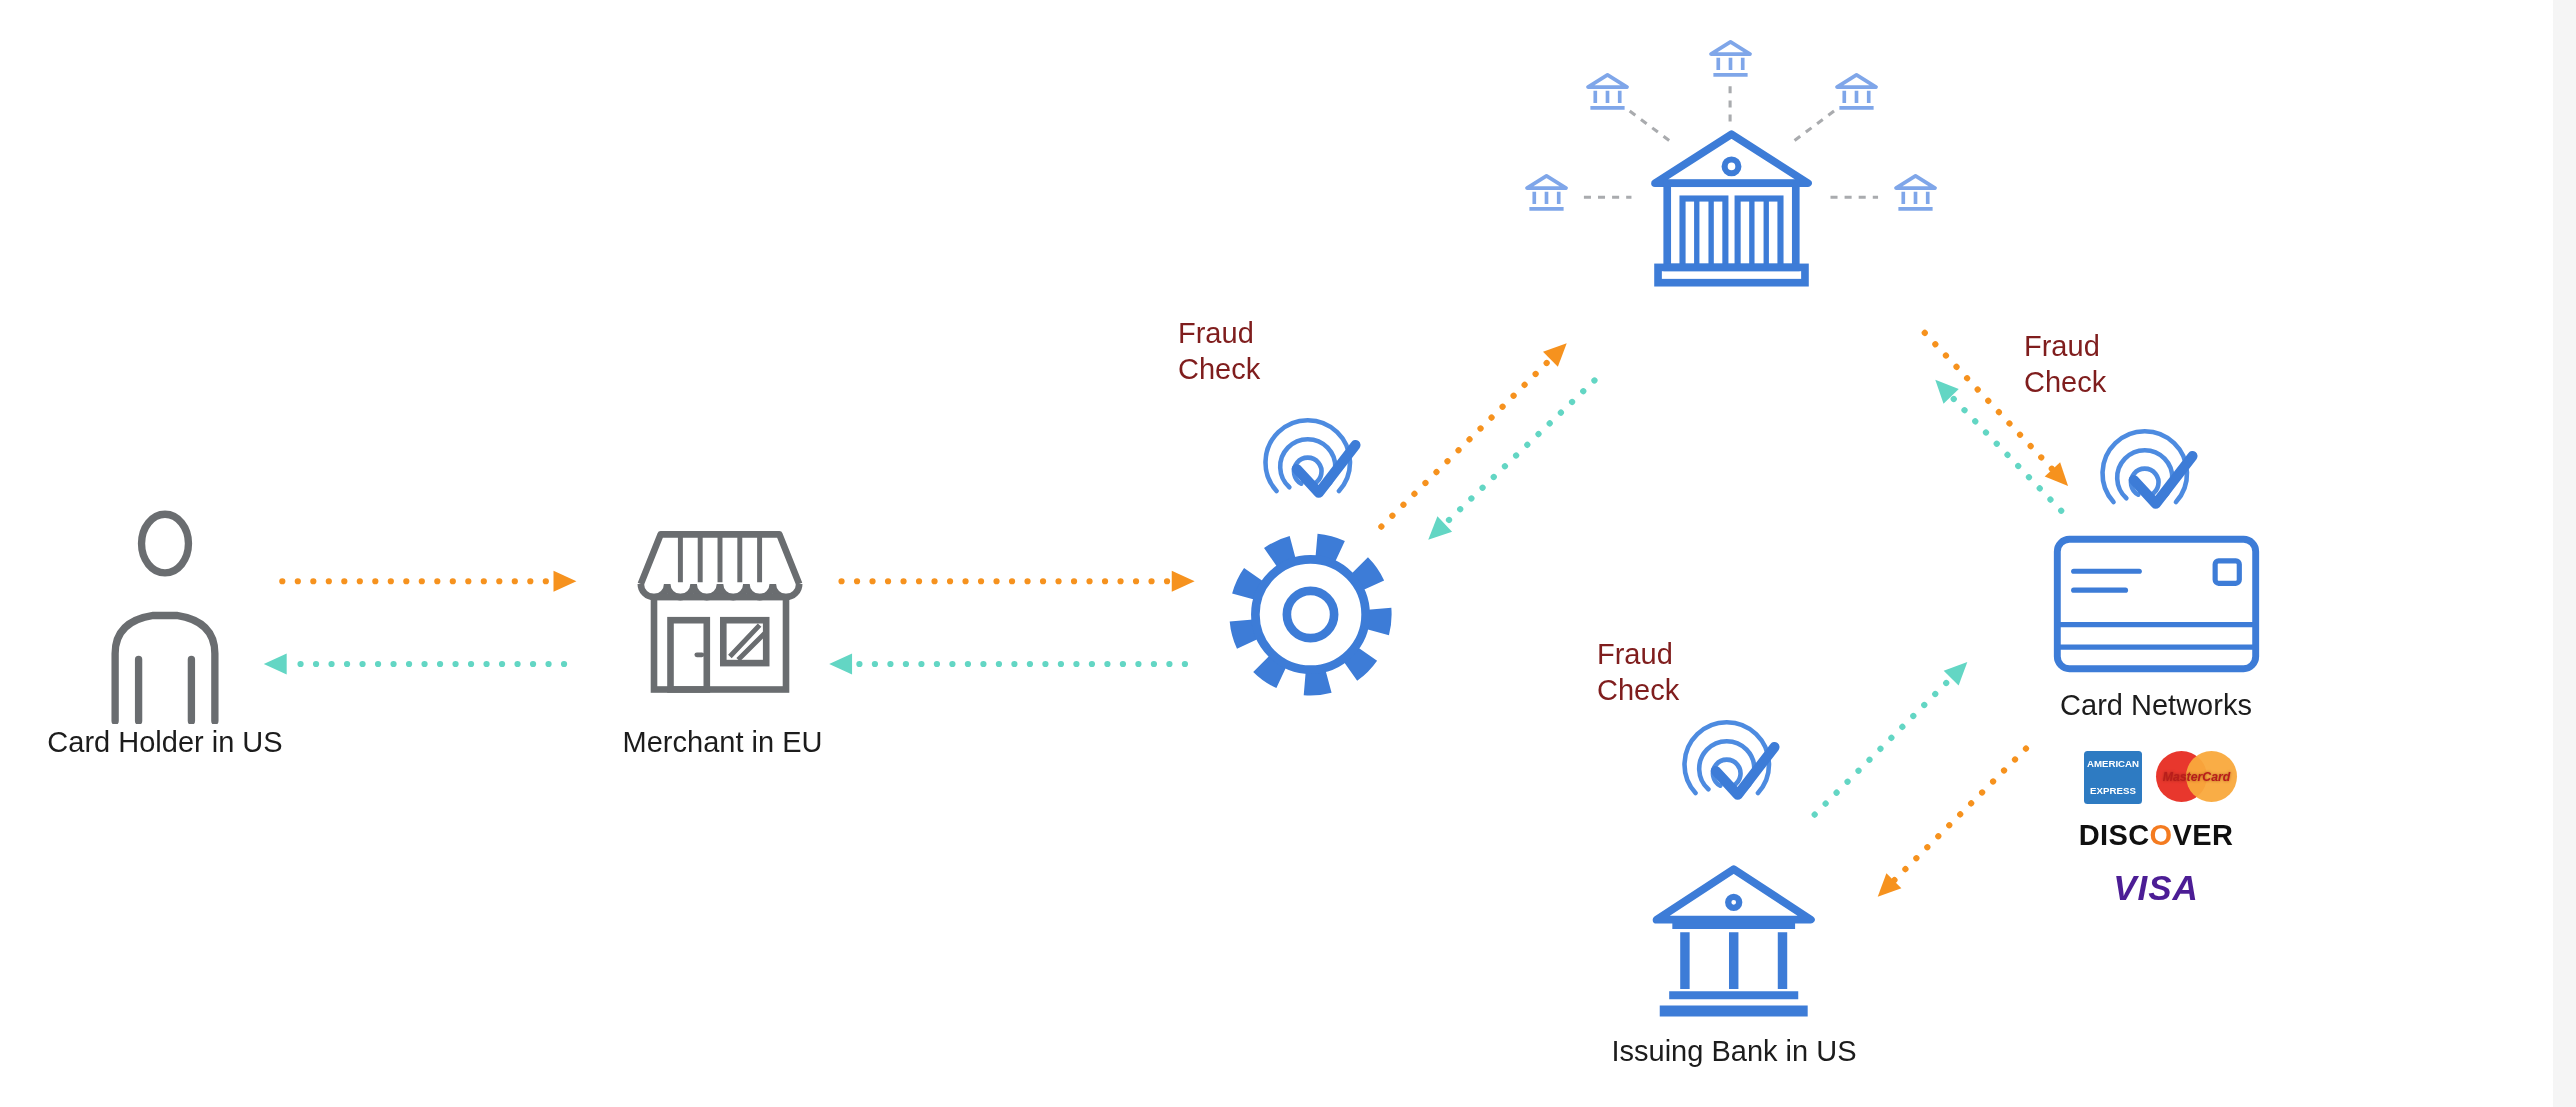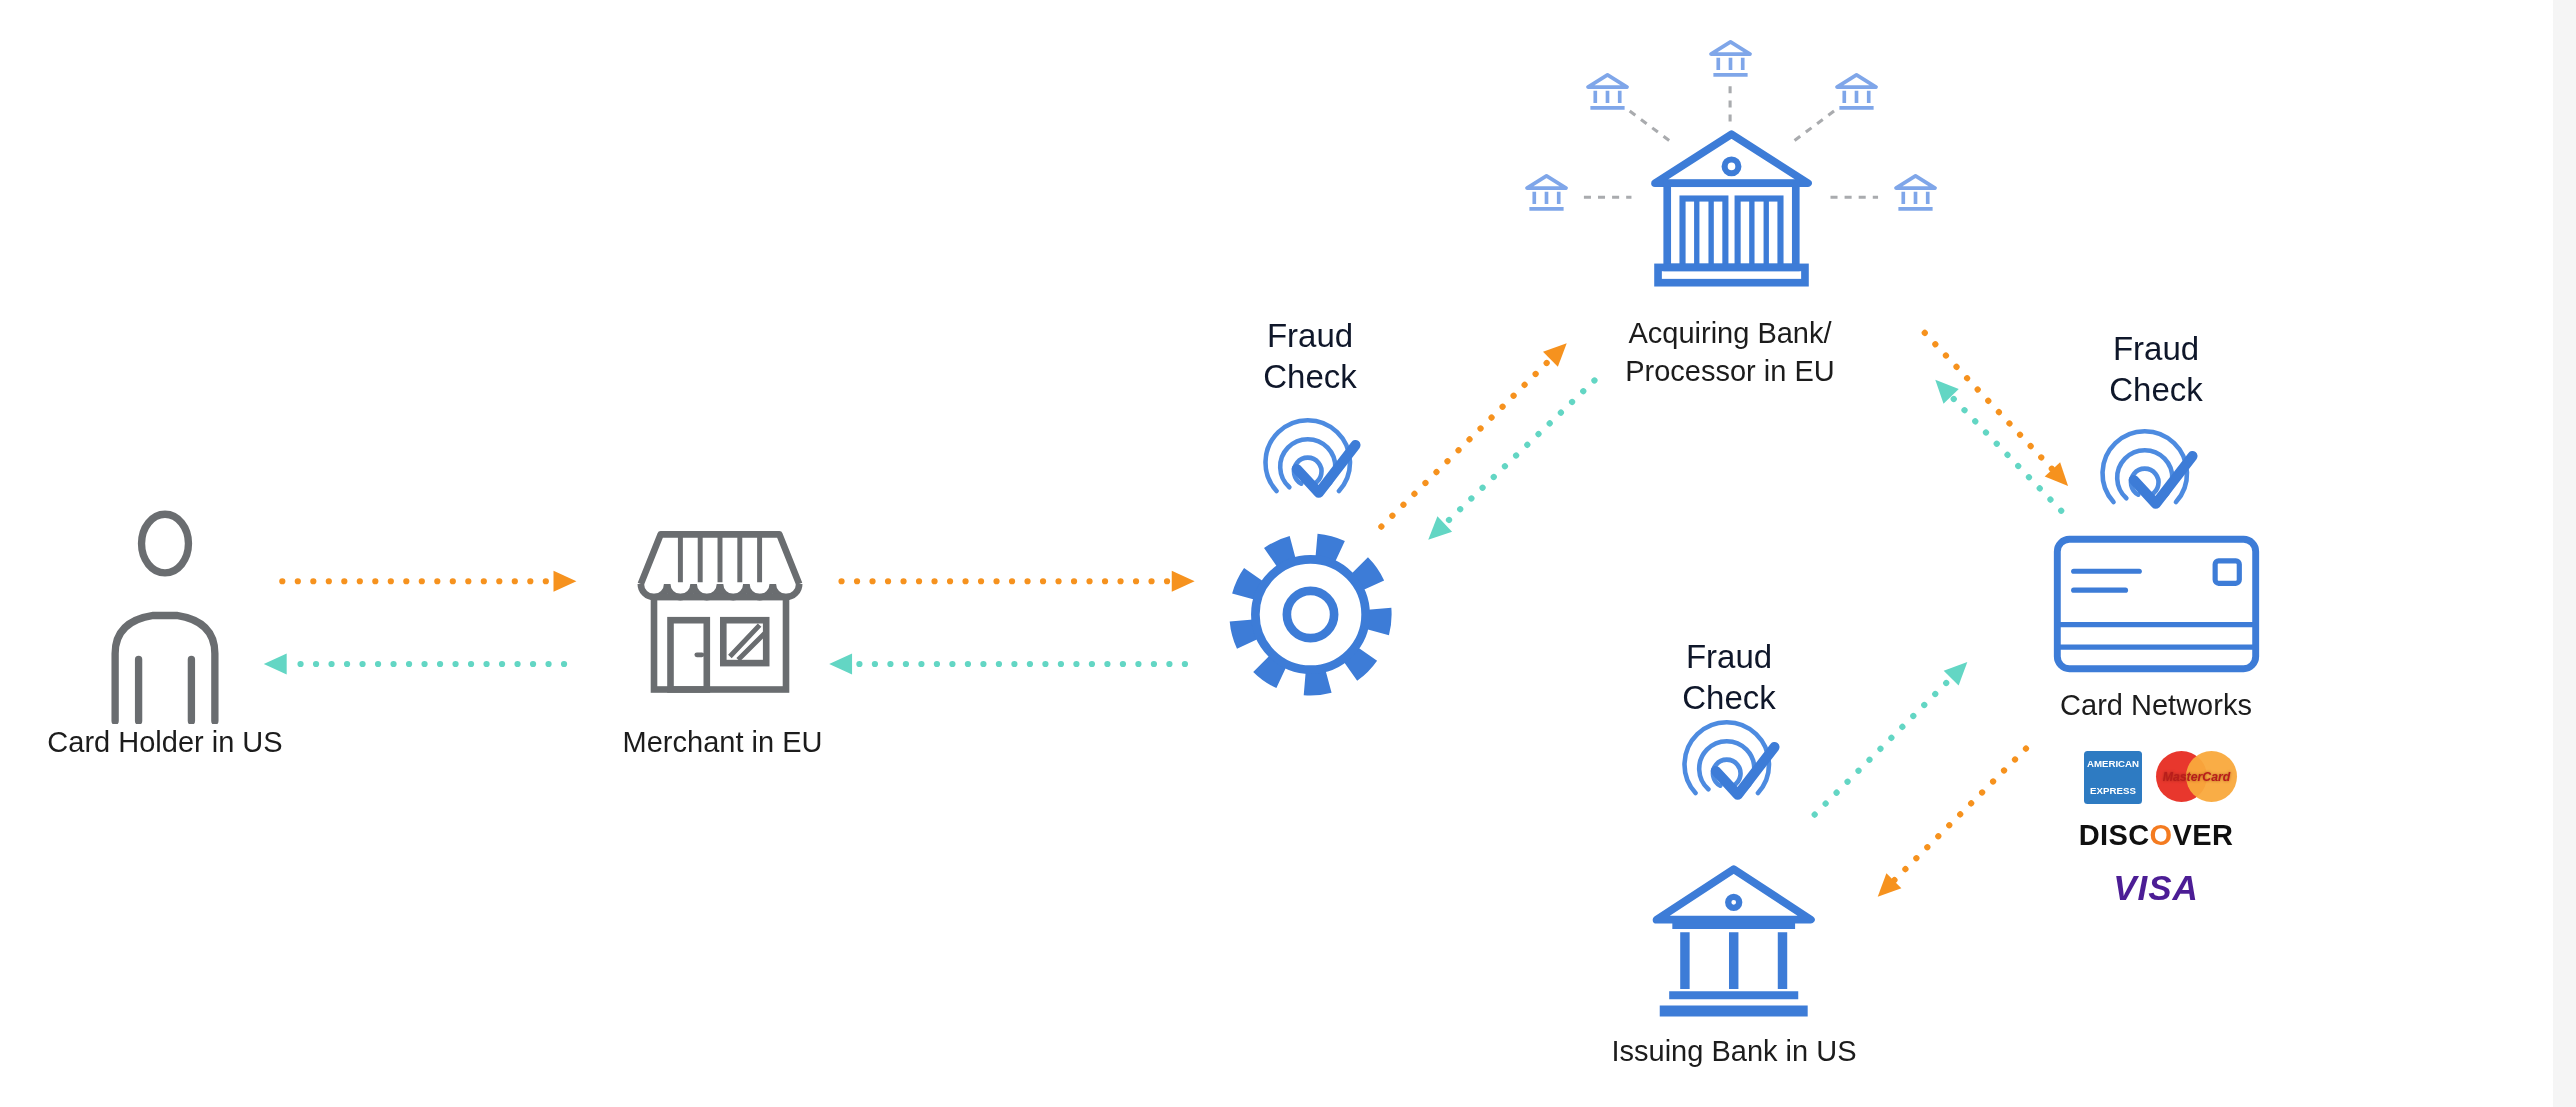--- a/index.html
+++ b/index.html
@@ -5,21 +5,21 @@
   html,body{margin:0;padding:0;background:#ffffff;}
   .canvas{
     position:relative;width:2576px;height:1107px;background:#ffffff;overflow:hidden;
     font-family:"Liberation Sans",sans-serif;
   }
   .label{
     position:absolute;font-size:29px;color:#1c1c1c;text-align:center;
     white-space:pre-line;line-height:1.3;
   }
   .fraud-label{
-    position:absolute;font-size:33px;color:#0f172a;text-align:center;
+    position:absolute;font-size:29px;color:#7f1d1d;
     white-space:pre-line;line-height:1.25;
   }
   .icon{position:absolute;}
   svg{display:block;}
   .dot-o{stroke:#F6921E;stroke-width:7;fill:none;stroke-linecap:round;stroke-dasharray:0.1 17.5;}
   .dot-t{stroke:#63D6C4;stroke-width:7;fill:none;stroke-linecap:round;stroke-dasharray:0.1 17.5;}
   .head-o{fill:#F6921E;stroke:none;}
   .head-t{fill:#63D6C4;stroke:none;}
   .conn{stroke:#A9ABAE;stroke-width:3.5;fill:none;stroke-dasharray:8 8;}
   .gray-stroke{stroke:#6A6D70;fill:none;}
@@ -177,22 +177,20 @@
   <svg class="icon" style="left:1639px;top:122px;" width="185" height="176" viewBox="0 0 120 115">
     <path class="blue-stroke" d="M10,40 L60,8 L110,40 Z" stroke-width="5" stroke-linejoin="round" fill="#ffffff"></path>
     <circle class="blue-stroke" cx="60" cy="29" r="4.5" stroke-width="4"></circle>
     <rect class="blue-stroke" x="18" y="40" width="84" height="55" stroke-width="5" fill="#ffffff"></rect>
     <rect class="blue-stroke" x="28" y="50" width="28" height="45" stroke-width="4"></rect>
     <path class="blue-stroke" d="M37.3,50 V95 M46.7,50 V95" stroke-width="3.5"></path>
     <rect class="blue-stroke" x="64" y="50" width="28" height="45" stroke-width="4"></rect>
     <path class="blue-stroke" d="M73.3,50 V95 M82.7,50 V95" stroke-width="3.5"></path>
     <rect class="blue-stroke" x="12" y="95" width="96" height="10" stroke-width="5" fill="#ffffff"></rect>
   </svg>
-  <div class="label" style="left:1510px;top:315px;width:440px;">Acquiring Bank/
-Processor in EU</div>
 
   <div class="fraud-label" style="left:2024px;top:328px;width:264px;">Fraud
 Check</div>
   <svg class="icon" style="left:2097px;top:423px;" width="101" height="101" viewBox="0 0 110 110">
     <path d="M18,86 A46,46 0 1 1 86,86" stroke="#4D8BE0" stroke-width="5" fill="none" stroke-linecap="round"></path>
     <path d="M32,82 A30,30 0 1 1 72,82" stroke="#4D8BE0" stroke-width="5" fill="none" stroke-linecap="round"></path>
     <path d="M45,78 A15,15 0 1 1 59,78" stroke="#4D8BE0" stroke-width="5" fill="none" stroke-linecap="round"></path>
     <path d="M40,62 L64,88 L104,36" stroke="#3D7CD7" stroke-width="11" fill="none" stroke-linecap="round" stroke-linejoin="round"></path>
   </svg>
 

